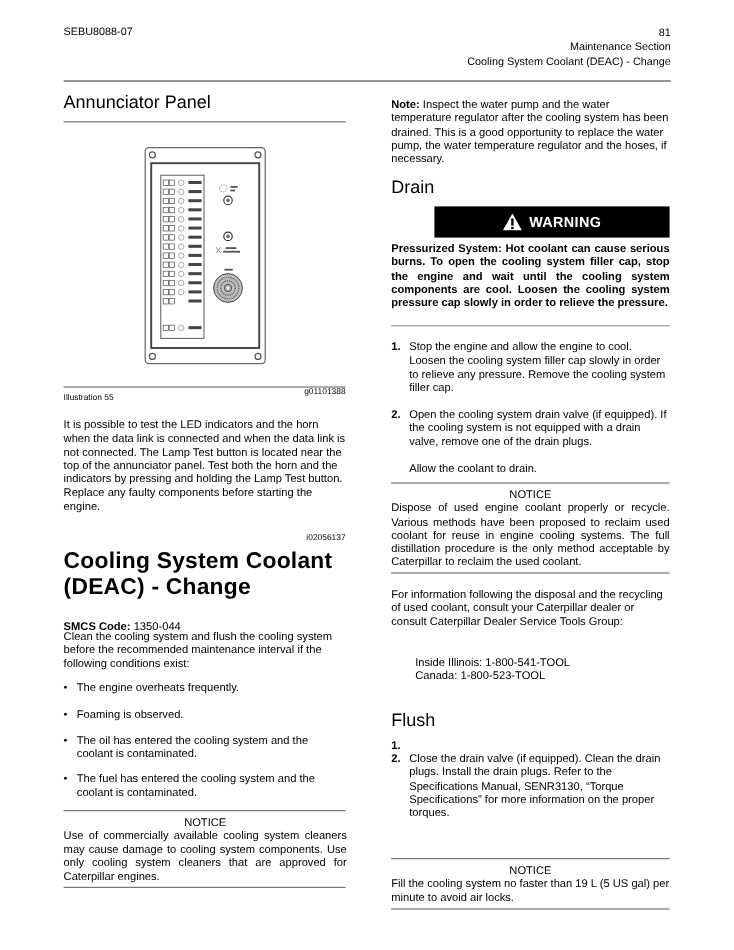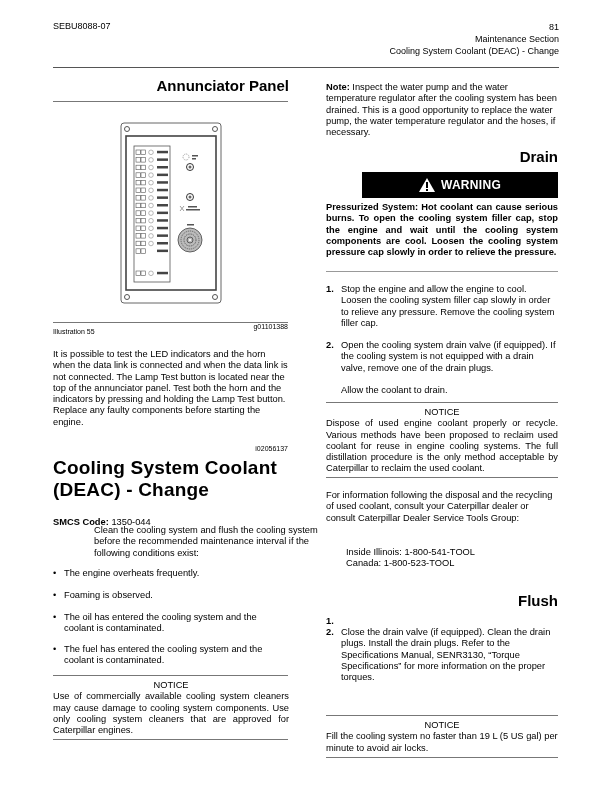--- a/index.html
+++ b/index.html
@@ -9,21 +9,21 @@
   .hdr-left { position: absolute; left: 53px; top: 21px; font-size: 9px; }
   .hdr-right { position: absolute; right: 53px; top: 21px; font-size: 9px; text-align: right; line-height: 12px; }
 
   .rule { position: absolute; height: 1px; background: #555; }
   .rule.light { background: #777; }
 
   .col { position: absolute; }
   .col-left { left: 53px; width: 236px; }
   .col-right { left: 326px; width: 232px; }
 
-  .h2 { font-weight: bold; font-size: 15px; text-align: right; }
+  .h2 { font-weight: normal; font-size: 15px; }
   .h1 { font-weight: bold; font-size: 19px; line-height: 22px; letter-spacing: 0.2px; }
 
   .p { font-size: 9.3px; line-height: 11.3px; }
   .small { font-size: 7px; }
 
   .bullet-item { position: relative; padding-left: 11px; font-size: 9.3px; line-height: 11.3px; }
   .bullet-item .dot { position: absolute; left: 0; top: 0; }
 
   .num-item { position: relative; padding-left: 15px; font-size: 9.3px; line-height: 11.3px; }
   .num-item .num { position: absolute; left: 0; top: 0; font-weight: bold; }
@@ -186,21 +186,21 @@
 <div class="col col-left h1" style="top:457px;">
   <div>Cooling System Coolant</div>
   <div>(DEAC) - Change</div>
 </div>
 
 <div class="col col-left p" style="top:503px;margin-top:14px;">
   <b>SMCS Code:</b>
   <span>1350-044</span>
 </div>
 
-<div class="col col-left p" style="top:525px;margin-left:41px;">Clean the cooling system and flush the cooling system before the recommended maintenance interval if the following conditions exist:</div>
+<div class="col col-left p" style="top:525px;">Clean the cooling system and flush the cooling system before the recommended maintenance interval if the following conditions exist:</div>
 
 <div class="col col-left" style="top:568px;">
   <div class="bullet-item" style="margin-bottom:11px;"><span class="dot">•</span><span>The engine overheats frequently.</span></div>
   <div class="bullet-item" style="margin-bottom:10px;"><span class="dot">•</span><span>Foaming is observed.</span></div>
   <div class="bullet-item" style="margin-bottom:10px;"><span class="dot">•</span><span>The oil has entered the cooling system and the coolant is contaminated.</span></div>
   <div class="bullet-item"><span class="dot">•</span><span>The fuel has entered the cooling system and the coolant is contaminated.</span></div>
 </div>
 
 <div class="rule light" style="left:53px; top:675px; width:235px;"></div>
 <div class="col col-left" style="top:680px;">

